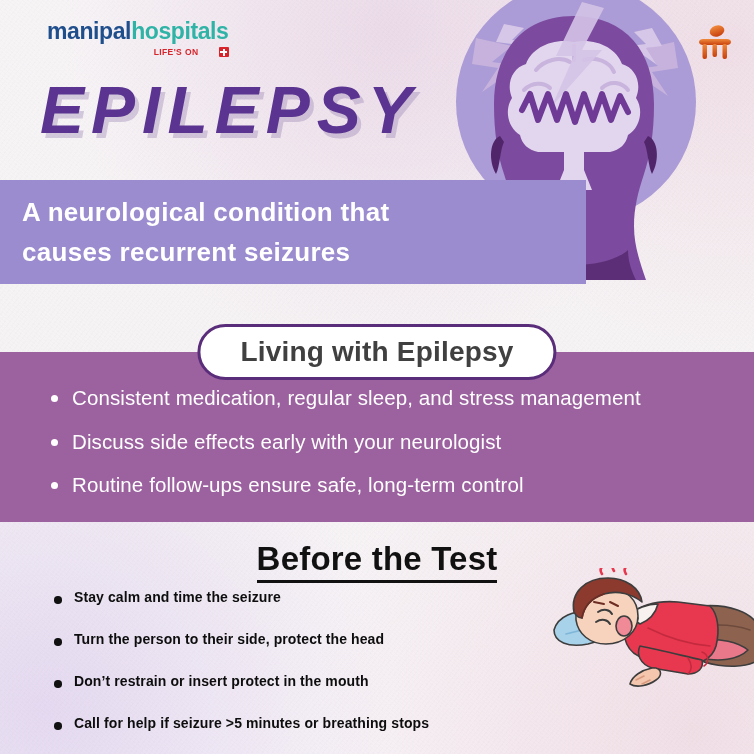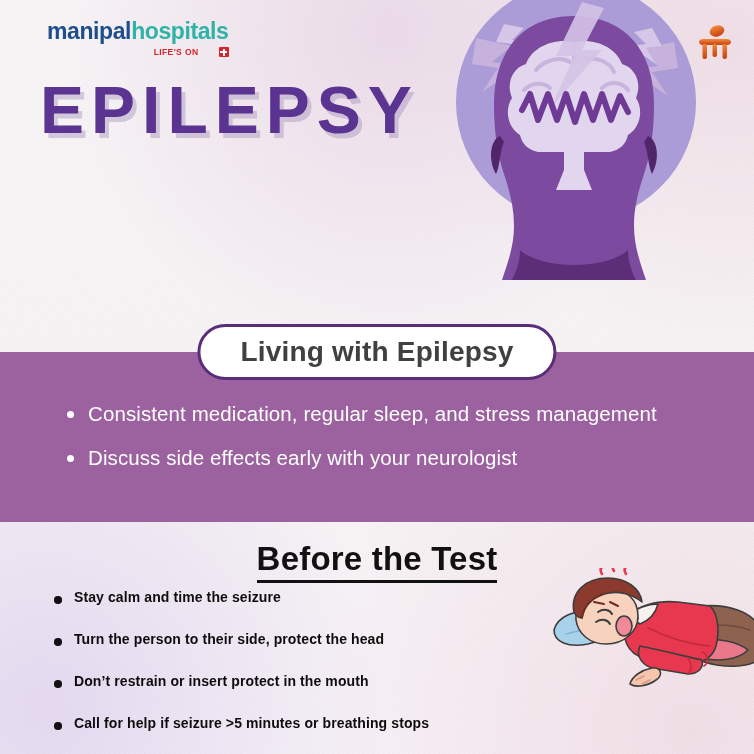--- a/index.html
+++ b/index.html
@@ -44,39 +44,40 @@
 
   
   #hero{position:absolute;right:22px;top:-6px;width:316px;height:312px;}
 
   
   #title{
     position:absolute;left:40px;top:77px;
     font-size:66px;font-weight:800;letter-spacing:7px;line-height:1;
     color:#5a3490;
     text-shadow:4px 5px 0 rgba(140,115,170,.33);
+    font-style:italic;
   }
 
   
   #subband{
     position:absolute;left:0;top:180px;width:586px;height:104px;
     background:#9b8bcf;
     display:flex;flex-direction:column;justify-content:center;
     padding:0 22px;box-sizing:border-box;
   }
   #subband .line{
     color:#fff;font-size:26px;font-weight:700;letter-spacing:.3px;line-height:1.55;
   }
 
   
   #plumband{
     position:absolute;left:0;top:352px;width:754px;height:170px;
     background:#9c619f;
   }
-  #plumband ul{list-style:none;margin:16px;padding:36px 0 0 48px;}
+  #plumband ul{list-style:none;margin:0;padding:36px 0 0 48px;}
   #plumband li{
     position:relative;color:#fff;font-size:20.5px;line-height:1;
     margin-bottom:23px;padding-left:24px;letter-spacing:.1px;
   }
   #plumband li:before{
     content:"";position:absolute;left:3px;top:7px;width:7px;height:7px;
     background:#fff;border-radius:50%;
   }
 
   
@@ -196,25 +197,30 @@
       <ellipse cx="25" cy="9" rx="7.5" ry="5.5" fill="url(#og)" transform="rotate(-18 25 9)"></ellipse>
       <path d="M7 20 C7 18 9 17 11 17 L35 17 C37 17 39 18 39 20 C39 22 37 23 35 23 L11 23 C9 23 7 22 7 20 Z" fill="url(#og)"></path>
       <rect x="10.5" y="22" width="4.5" height="15" rx="2" fill="url(#og)"></rect>
       <rect x="20.5" y="22" width="4.5" height="13" rx="2" fill="url(#og)"></rect>
       <rect x="30.5" y="22" width="4.5" height="15" rx="2" fill="url(#og)"></rect>
     </svg>
   </div>
 
   <div id="title">EPILEPSY</div>
 
+  <div id="subband">
+    <div class="line">A neurological condition that</div>
+    <div class="line">causes recurrent seizures</div>
+  </div>
 
   <div id="plumband">
     <ul>
       <li>Consistent medication, regular sleep, and stress management</li>
       <li>Discuss side effects early with your neurologist</li>
+      <li>Routine follow-ups ensure safe, long-term control</li>
     </ul>
   </div>
 
   <div id="pill">
     <span>Living with Epilepsy</span>
   </div>
 
   <div id="beforehead">
     <span>Before the Test</span>
   </div>

